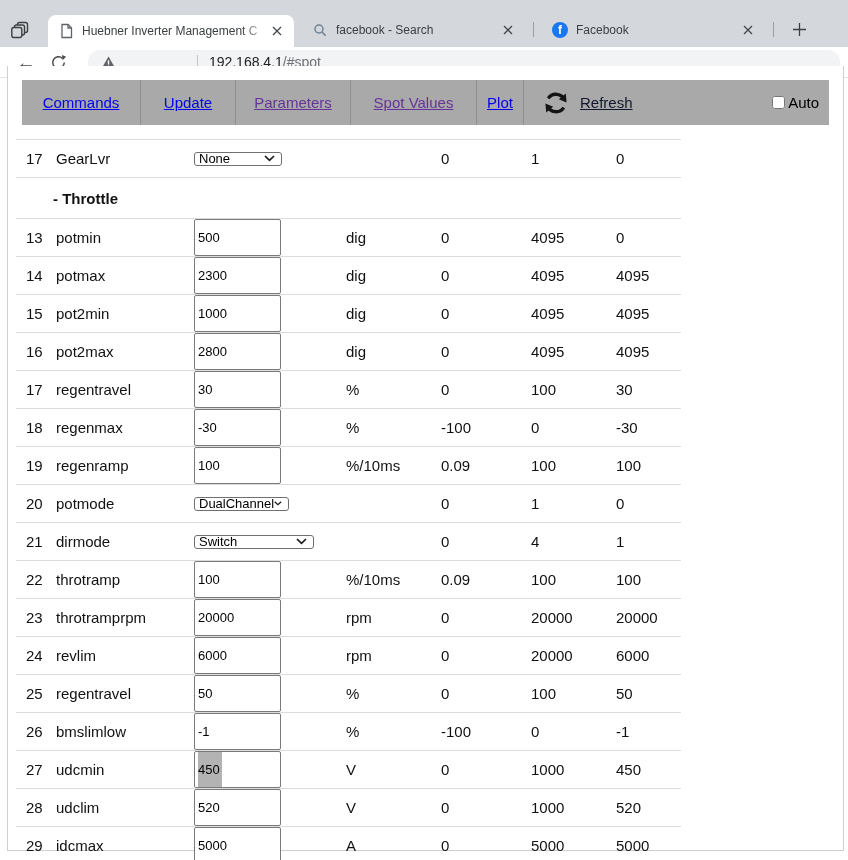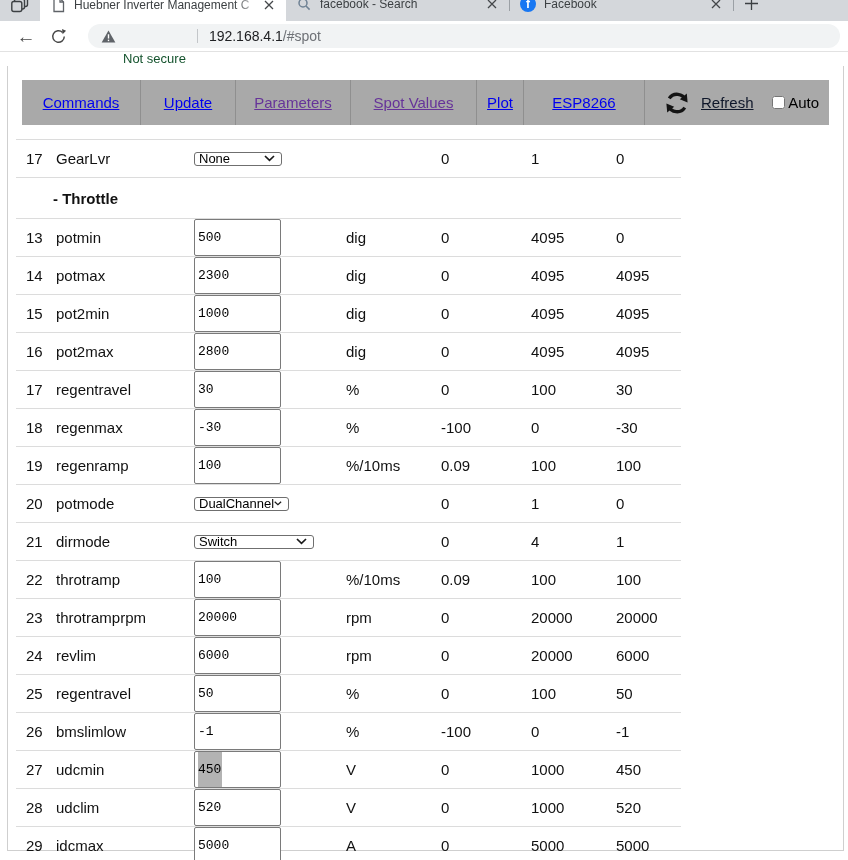--- a/index.html
+++ b/index.html
@@ -1,20 +1,20 @@
 <!DOCTYPE html>
 <html><head>
 <meta charset="utf-8">
 <style>
   * { box-sizing: border-box; margin: 0; padding: 0; }
   html,body { width:848px; height:860px; overflow:hidden; background:#fff;
     font-family:"Liberation Sans", sans-serif; }
 
   
-  .tabbar { height:21px; background:#d4d7db; display:flex; align-items:flex-end; position:relative; }
+  .tabbar { height:47px; background:#d4d7db; display:flex; align-items:flex-end; position:relative;gap:8px; }
   .tab-actions-btn { width:40px; height:35px; display:flex; align-items:center; justify-content:center; }
   .tab { display:flex; align-items:center; padding:0 9px; }
   .tab.active { width:246px; height:32px; background:#fff; border-radius:8px 8px 0 0; }
   .tab.inactive { width:223px; height:35px; }
   .tab-icon { width:18px; display:flex; align-items:center; justify-content:center; flex:none; }
   .tab-title { flex:1; font-size:12px; color:#3c4043; white-space:nowrap; overflow:hidden; position:relative; margin-left:7px; height:16px; line-height:16px; }
   .tab.active .tab-title::after { content:''; position:absolute; right:0; top:0; bottom:0; width:26px;
      background:linear-gradient(to right, rgba(255,255,255,0), #fff); }
   .tab.inactive .tab-title::after { content:''; position:absolute; right:0; top:0; bottom:0; width:26px;
      background:linear-gradient(to right, rgba(212,215,219,0), #d4d7db); }
@@ -59,21 +59,21 @@
      padding-left:10px; font-size:15px; color:#111; }
   .trow.section { height:41px; padding-left:37px; font-weight:bold; }
   .c-num  { width:30px; }
   .c-name { width:138px; }
   .c-ctrl { width:152px; display:flex; align-items:center; }
   .c-unit { width:95px; }
   .c-min  { width:90px; }
   .c-max  { width:85px; }
   .c-def  { flex:1; }
   .pinput { width:87px; height:37px; border:1px solid #7a7a7a; border-radius:2px;
-     font-family:Liberation Mono, monospace; font-size:13px; padding:0 3px; background:#fff; color:#000; }
+     font-family:Liberation Sans, sans-serif; font-size:13px; padding:0 3px; background:#fff; color:#000; }
   .pinput.text-selected { background-image:linear-gradient(to right,#fff 3px,#b3b3b3 3px,#b3b3b3 27px,#fff 27px); }
   .pselect { height:14px; border:1px solid #6f6f6f; border-radius:3px; background:#fff;
      display:flex; align-items:center; justify-content:space-between; padding:0 6px 0 4px; cursor:default; }
   .psel-text { font-size:13px; color:#000; white-space:nowrap; }
   svg { display:block; }
 </style>
 </head>
 <body>
 
 <div class="tabbar">
@@ -171,23 +171,20 @@
       </div>
       <div class="menu-cell">
         <a class="visited">Parameters</a>
       </div>
       <div class="menu-cell">
         <a class="visited">Spot Values</a>
       </div>
       <div class="menu-cell">
         <a class="">Plot</a>
       </div>
-      <div class="menu-cell">
-        <a class="">ESP8266</a>
-      </div>
       <div class="menu-tools">
         <svg width="30" height="30" viewBox="0 0 30 30">
           <path d="M7.2 10.4 A9.3 9.3 0 0 1 23.6 12.2" fill="none" stroke="#141414" stroke-width="3.3"></path>
           <polygon points="24.8,5.6 25.6,14.6 17.8,11.2" fill="#141414"></polygon>
           <path d="M22.8 19.6 A9.3 9.3 0 0 1 6.4 17.8" fill="none" stroke="#141414" stroke-width="3.3"></path>
           <polygon points="5.2,24.4 4.4,15.4 12.2,18.8" fill="#141414"></polygon>
         </svg>
         <a>Refresh</a>
         <span class="auto-wrap">
           <input type="checkbox" style="">

